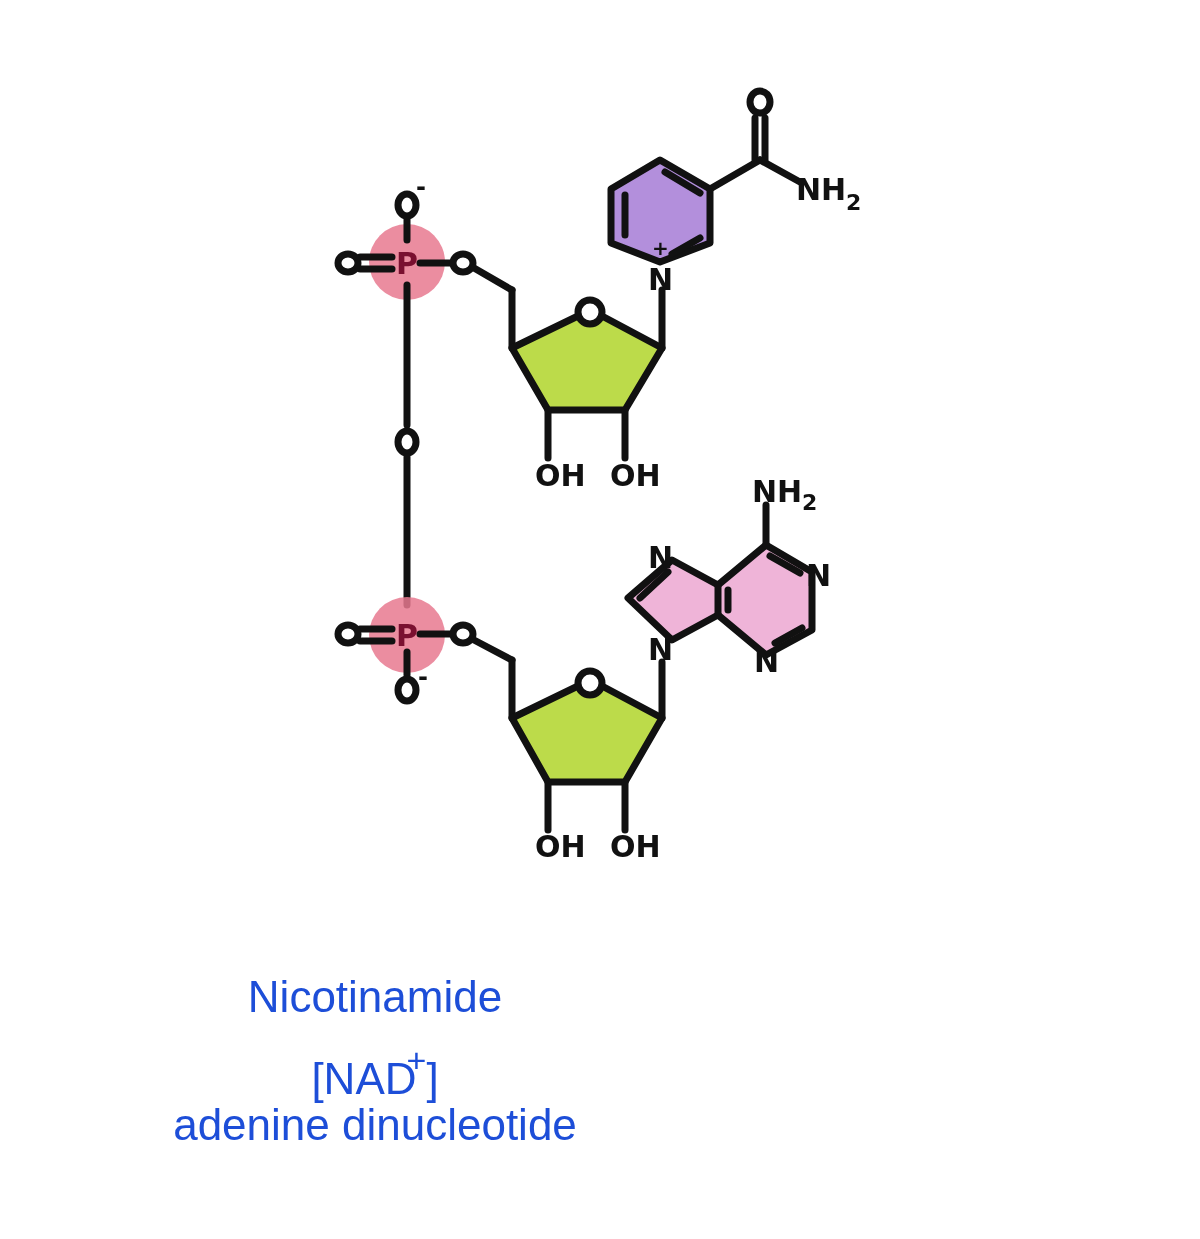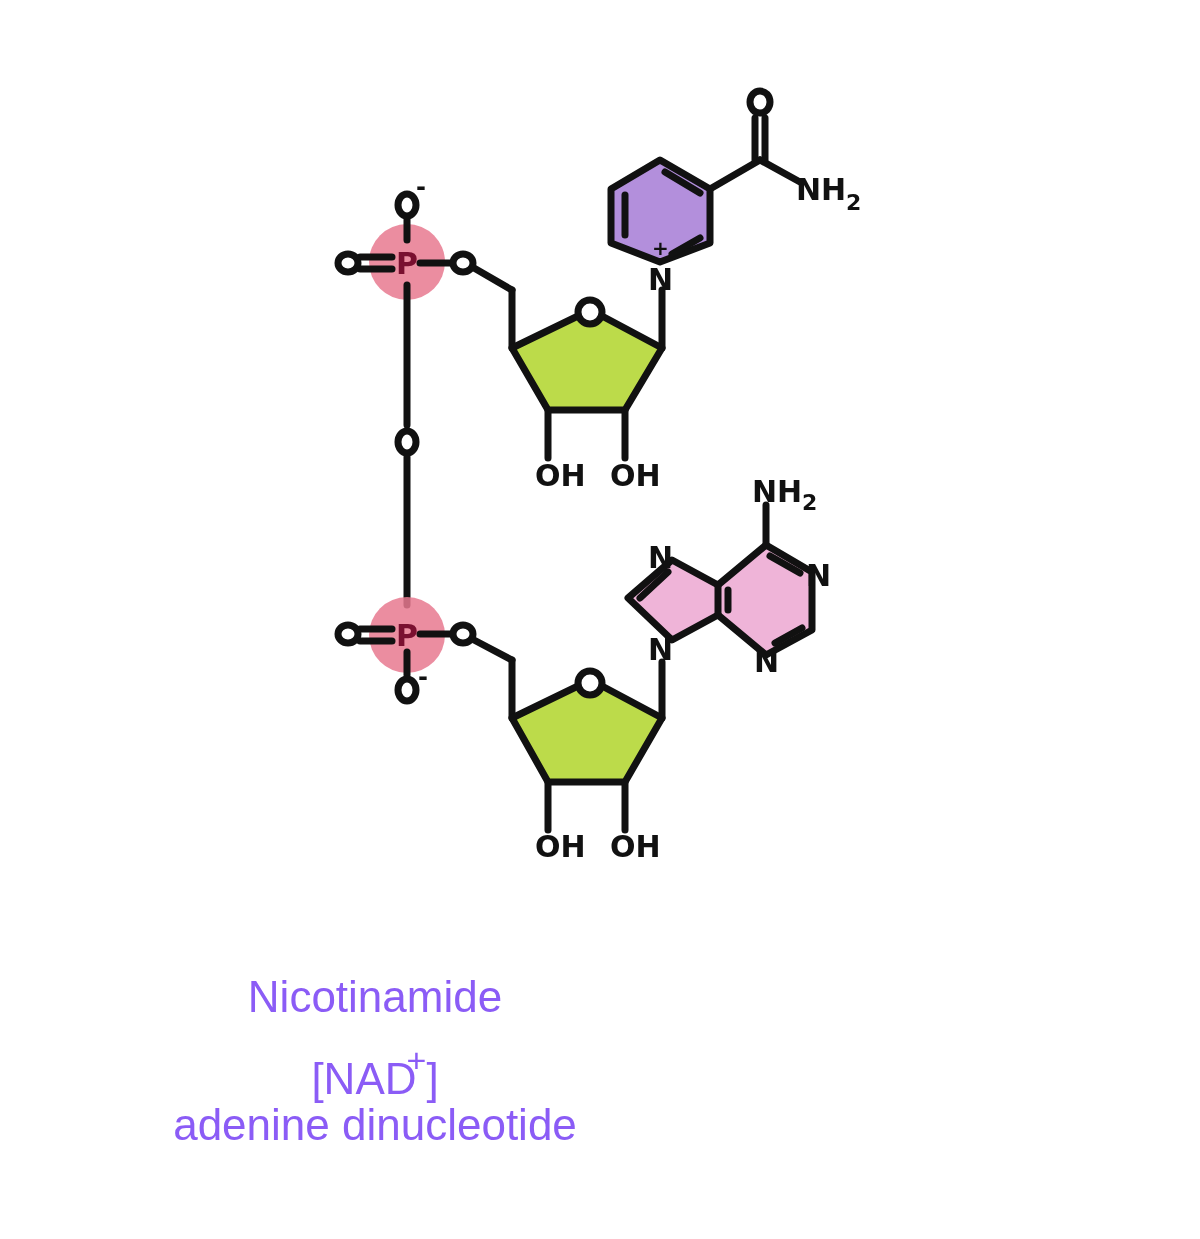--- a/index.html
+++ b/index.html
@@ -1,21 +1,21 @@
 <!DOCTYPE html>
 <html><head>
   <meta charset="utf-8">
   <style>
     html, body { margin: 0; padding: 0; background: #ffffff; }
     body { width: 1200px; height: 1239px; position: relative; overflow: hidden; }
     #diagram { position: absolute; left: 0; top: 0; width: 1200px; height: 1239px; }
     .lbl { font-family: "DejaVu Sans", sans-serif; font-weight: bold; fill: #111; }
     .caption {
       position: absolute; left: 120px; width: 510px; text-align: center;
-      font-family: "Liberation Sans", sans-serif; color: #8b5cf6; font-size: 44px; line-height: 54px;
+      font-family: "Liberation Sans", sans-serif; color: #1d4ed8; font-size: 44px; line-height: 54px;
     }
     .cap1 { top: 970px; }
     .cap2 { top: 1098px; }
     .cap3 { top: 1052px; left: 120px; width: 510px; }
     .sup { position: relative; top: -22px; font-size: 34px; margin-left: -10px; }
   </style>
 </head>
 <body>
 
 <svg id="diagram" viewBox="0 0 1200 1239" xmlns="http://www.w3.org/2000/svg">

